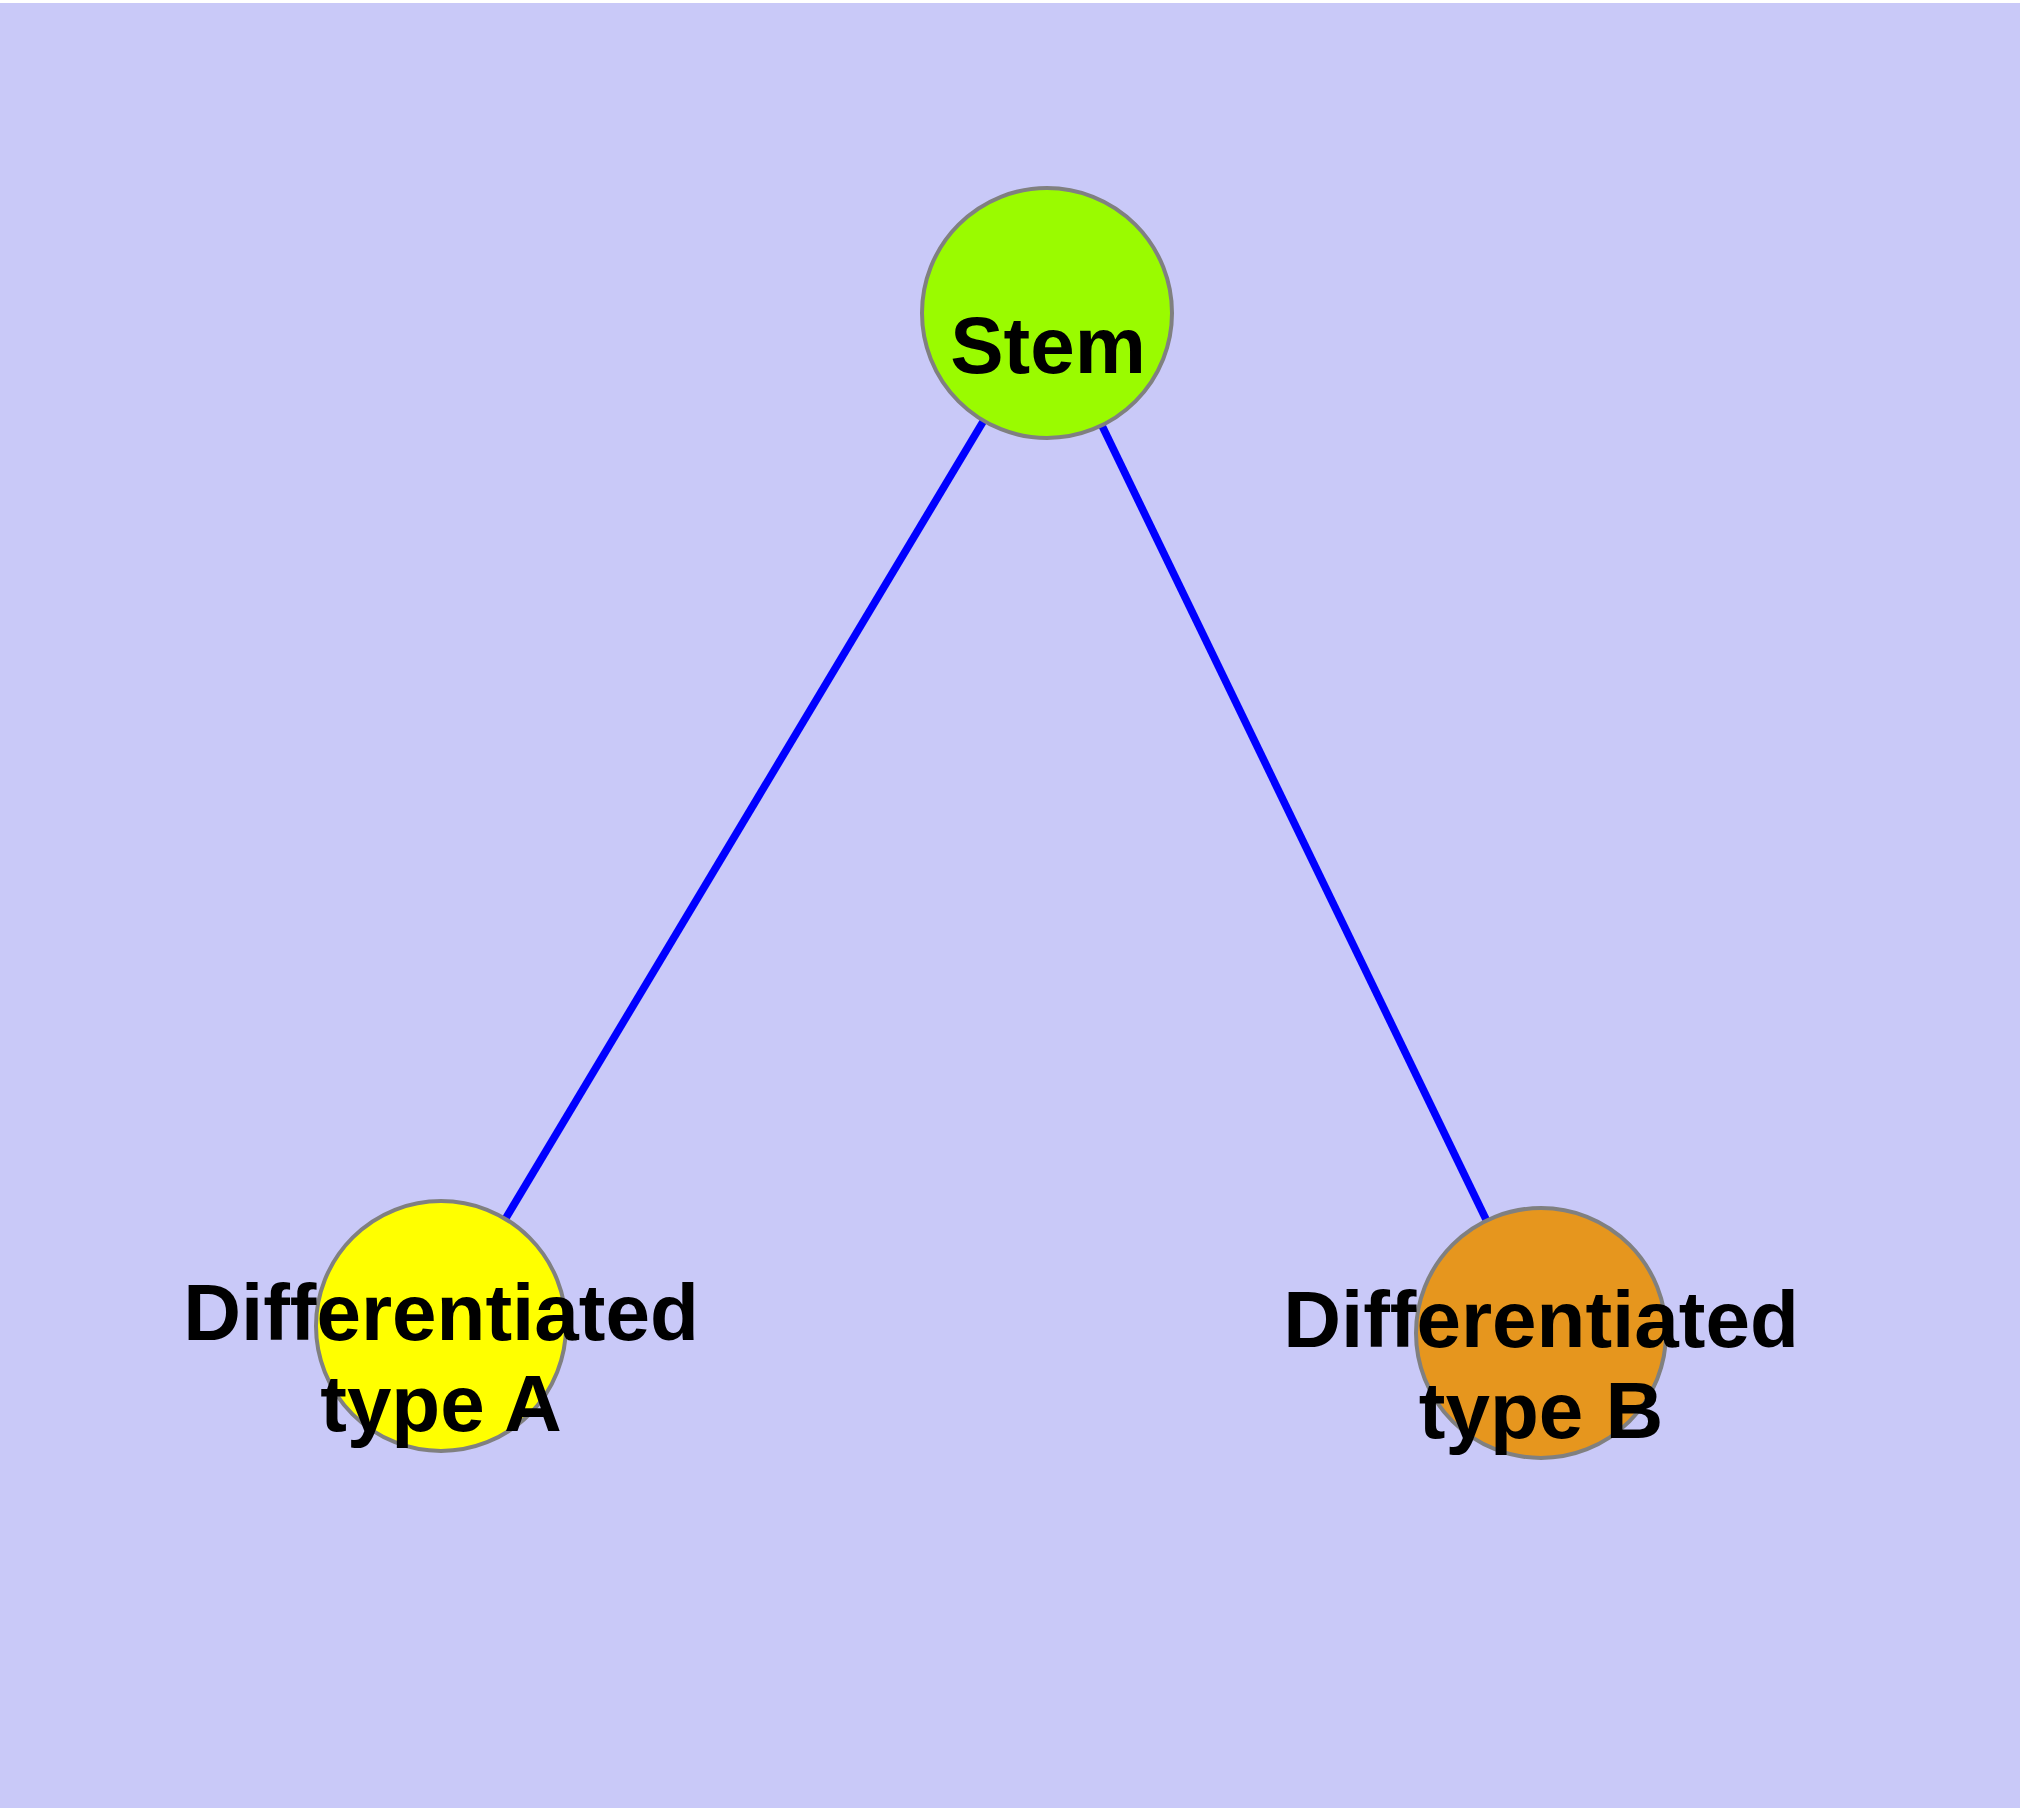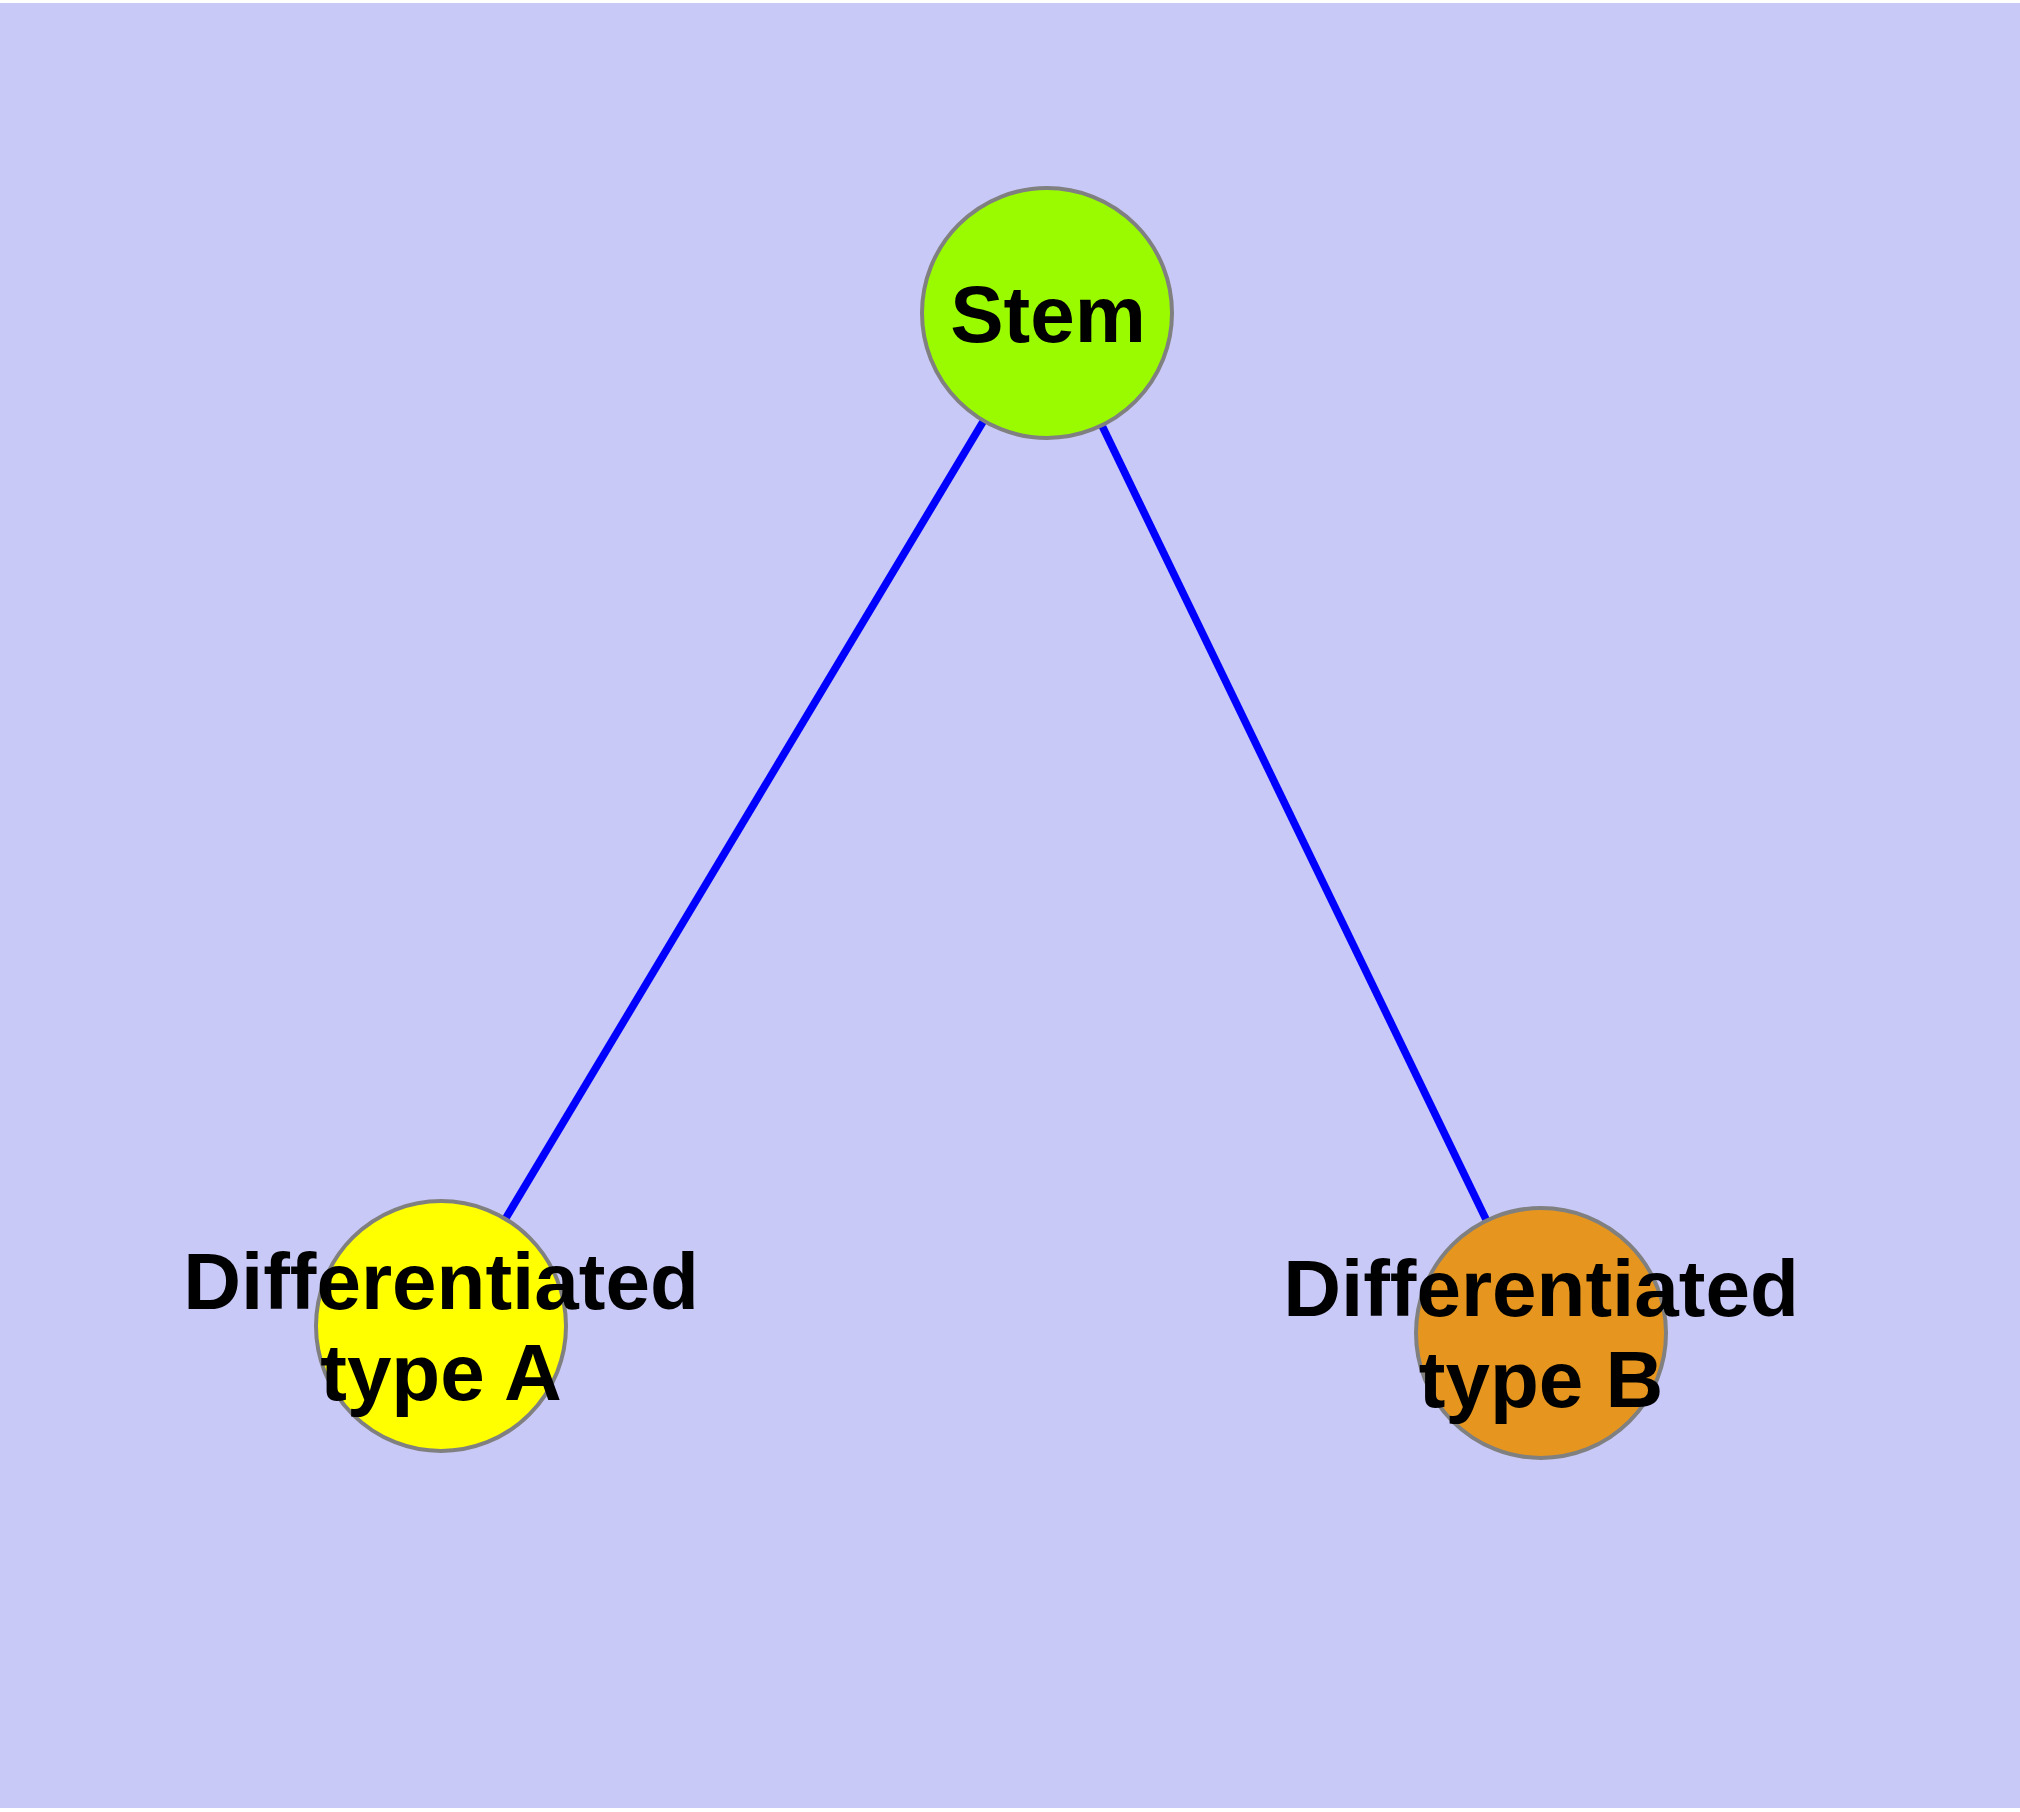--- a/index.html
+++ b/index.html
@@ -43,20 +43,21 @@
   .node-label {
     position: absolute;
     transform: translate(-50%, -50%);
     text-align: center;
     font-weight: bold;
     font-size: 80px;
     line-height: 1.14;
     white-space: pre-line;
     color: #000000;
     z-index: 3;
+    margin-top: 31px;
   }
   #node-stem   { left: 920px; top: 186px; }
   #node-a      { left: 314px;  top: 1199px; }
   #node-b      { left: 1414px; top: 1206px; }
   #label-stem  { left: 1048px; top: 315px; }
   #label-a     { left: 441px;  top: 1327px; }
   #label-b     { left: 1541px; top: 1334px; }
 </style>
 </head>
 <body>

